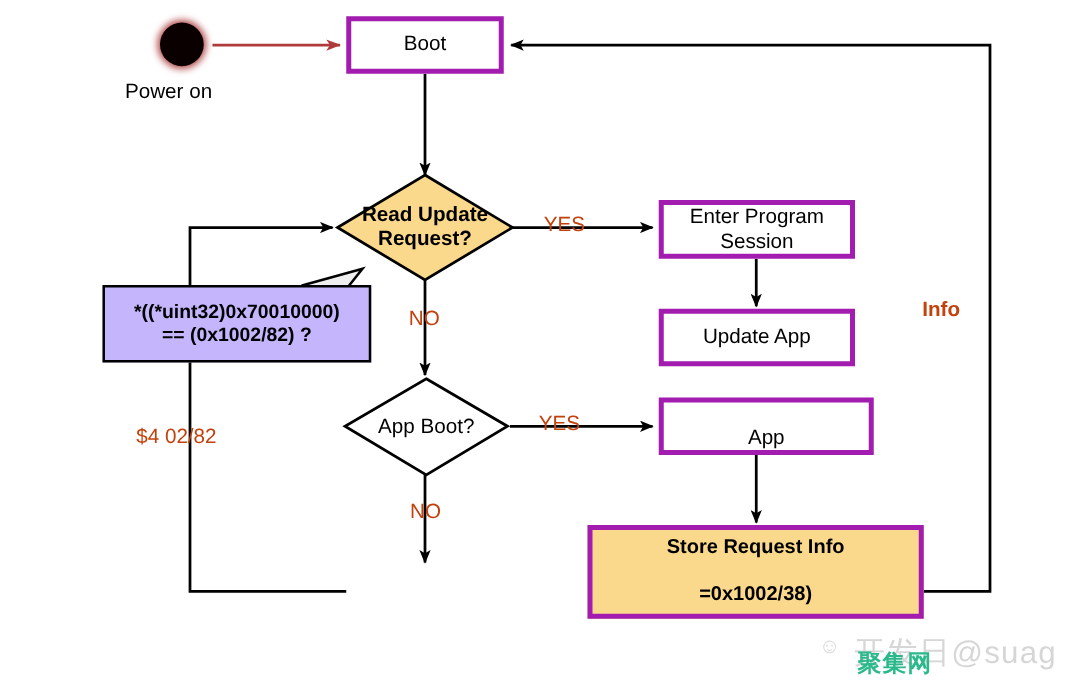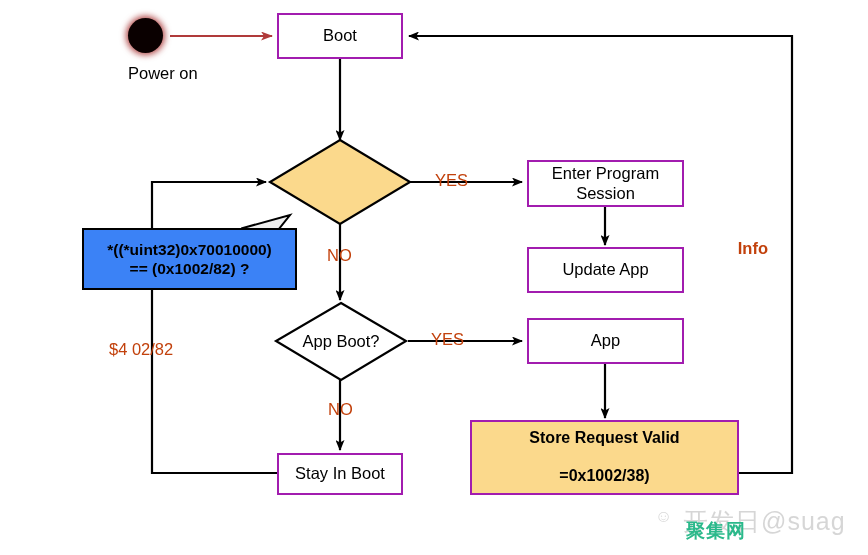--- a/index.html
+++ b/index.html
@@ -26,21 +26,21 @@
     position: absolute;
     box-sizing: border-box;
     display: flex;
     align-items: center;
     justify-content: center;
     text-align: center;
     color: #000000;
     line-height: 1.18;
   }
   .box {
-    border: 2px solid #a21caf;
+    border: 4px solid #a21caf;
     background: #ffffff;
     font-size: 16.5px;
   }
   .box.amber {
     background: #FBD98C;
     font-weight: bold;
     font-size: 16px;
   }
   .diamond-wrap {
     position: absolute;
@@ -68,42 +68,41 @@
     font-size: 16.5px;
     white-space: nowrap;
   }
   .edge-label.bold {
     font-weight: bold;
   }
   .callout {
     position: absolute;
     box-sizing: border-box;
     border: 2px solid #000000;
-    background: #3b82f6;
+    background: #c4b5fd;
     display: flex;
     align-items: center;
     justify-content: center;
     text-align: center;
     font-size: 15.5px;
     font-weight: bold;
     line-height: 1.25;
     color: #000000;
   }
   .power-dot {
     position: absolute;
     border-radius: 50%;
     background: #0a0000;
     box-shadow: 0 0 6px 2px rgba(150,10,10,0.75);
   }
   .static-text {
     position: absolute;
     color: #000000;
     font-size: 16.5px;
     white-space: nowrap;
-    margin-left: 28px;
   }
   .watermark-faint {
     position: absolute;
     color: rgba(120,120,120,0.30);
     font-size: 25px;
     white-space: nowrap;
     letter-spacing: 1px;
   }
   .watermark-main {
     position: absolute;
@@ -161,20 +160,28 @@
     <path d="M243,228 L290,215 L266,245 Z" fill="#EFEFEF" stroke="#000000" stroke-width="2"></path>
   </svg>
 
   <div class="power-dot" style="left:128px; top:18px; width:35px; height:35px;"></div>
   <div class="static-text" style="left:100px; top:64px;">Power on</div>
 
   <div class="node box" style="left:277px; top:13px; width:126px; height:46px;">
     <span>Boot</span>
   </div>
 
+  <div class="diamond-wrap" style="left:270px; top:140px; width:140px; height:84px;">
+    <div class="diamond-label bold">
+      <span>
+        <span>Read Update</span><br>
+        <span>Request?</span>
+      </span>
+    </div>
+  </div>
 
   <div class="edge-label" style="left:435px; top:171px;">YES</div>
 
   <div class="edge-label" style="left:327px; top:246px;">NO</div>
 
   <div class="callout" style="left:82px; top:228px; width:215px; height:62px;">
     <span>
       <span>*((*uint32)0x70010000)</span><br>
       <span>== (0x1002/82) ?</span>
     </span>
@@ -194,31 +201,28 @@
   <div class="diamond-wrap" style="left:276px; top:303px; width:130px; height:77px;">
     <div class="diamond-label">
       <span>App Boot?</span>
     </div>
   </div>
 
   <div class="edge-label" style="left:431px; top:330px;">YES</div>
 
   <div class="edge-label" style="left:328px; top:400px;">NO</div>
 
-  <div class="node box" style="left:527px; top:318px; width:157px; height:46px;">
+  <div class="node box" style="left:527px; top:318px; width:172px; height:46px;align-items:flex-end;">
     <span>App</span>
   </div>
 
-  <div class="node box" style="left:277px; top:453px; width:126px; height:42px;">
-    <span>Stay In Boot</span>
-  </div>
 
   <div class="node box amber" style="left:470px; top:420px; width:269px; height:75px;">
     <span>
-      <span>Store Request Valid</span><br>
+      <span>Store Request Info</span><br>
       <br>
       <span>=0x1002/38)</span>
     </span>
   </div>
 
   <div class="edge-label" style="left:109px; top:340px;">$4 02/82</div>
 
   <div class="edge-label bold" style="left:768px; top:239px; transform:translateX(-100%);">Info</div>
 
   <div class="wm-face" style="left:655px; top:507px;">☺</div>

